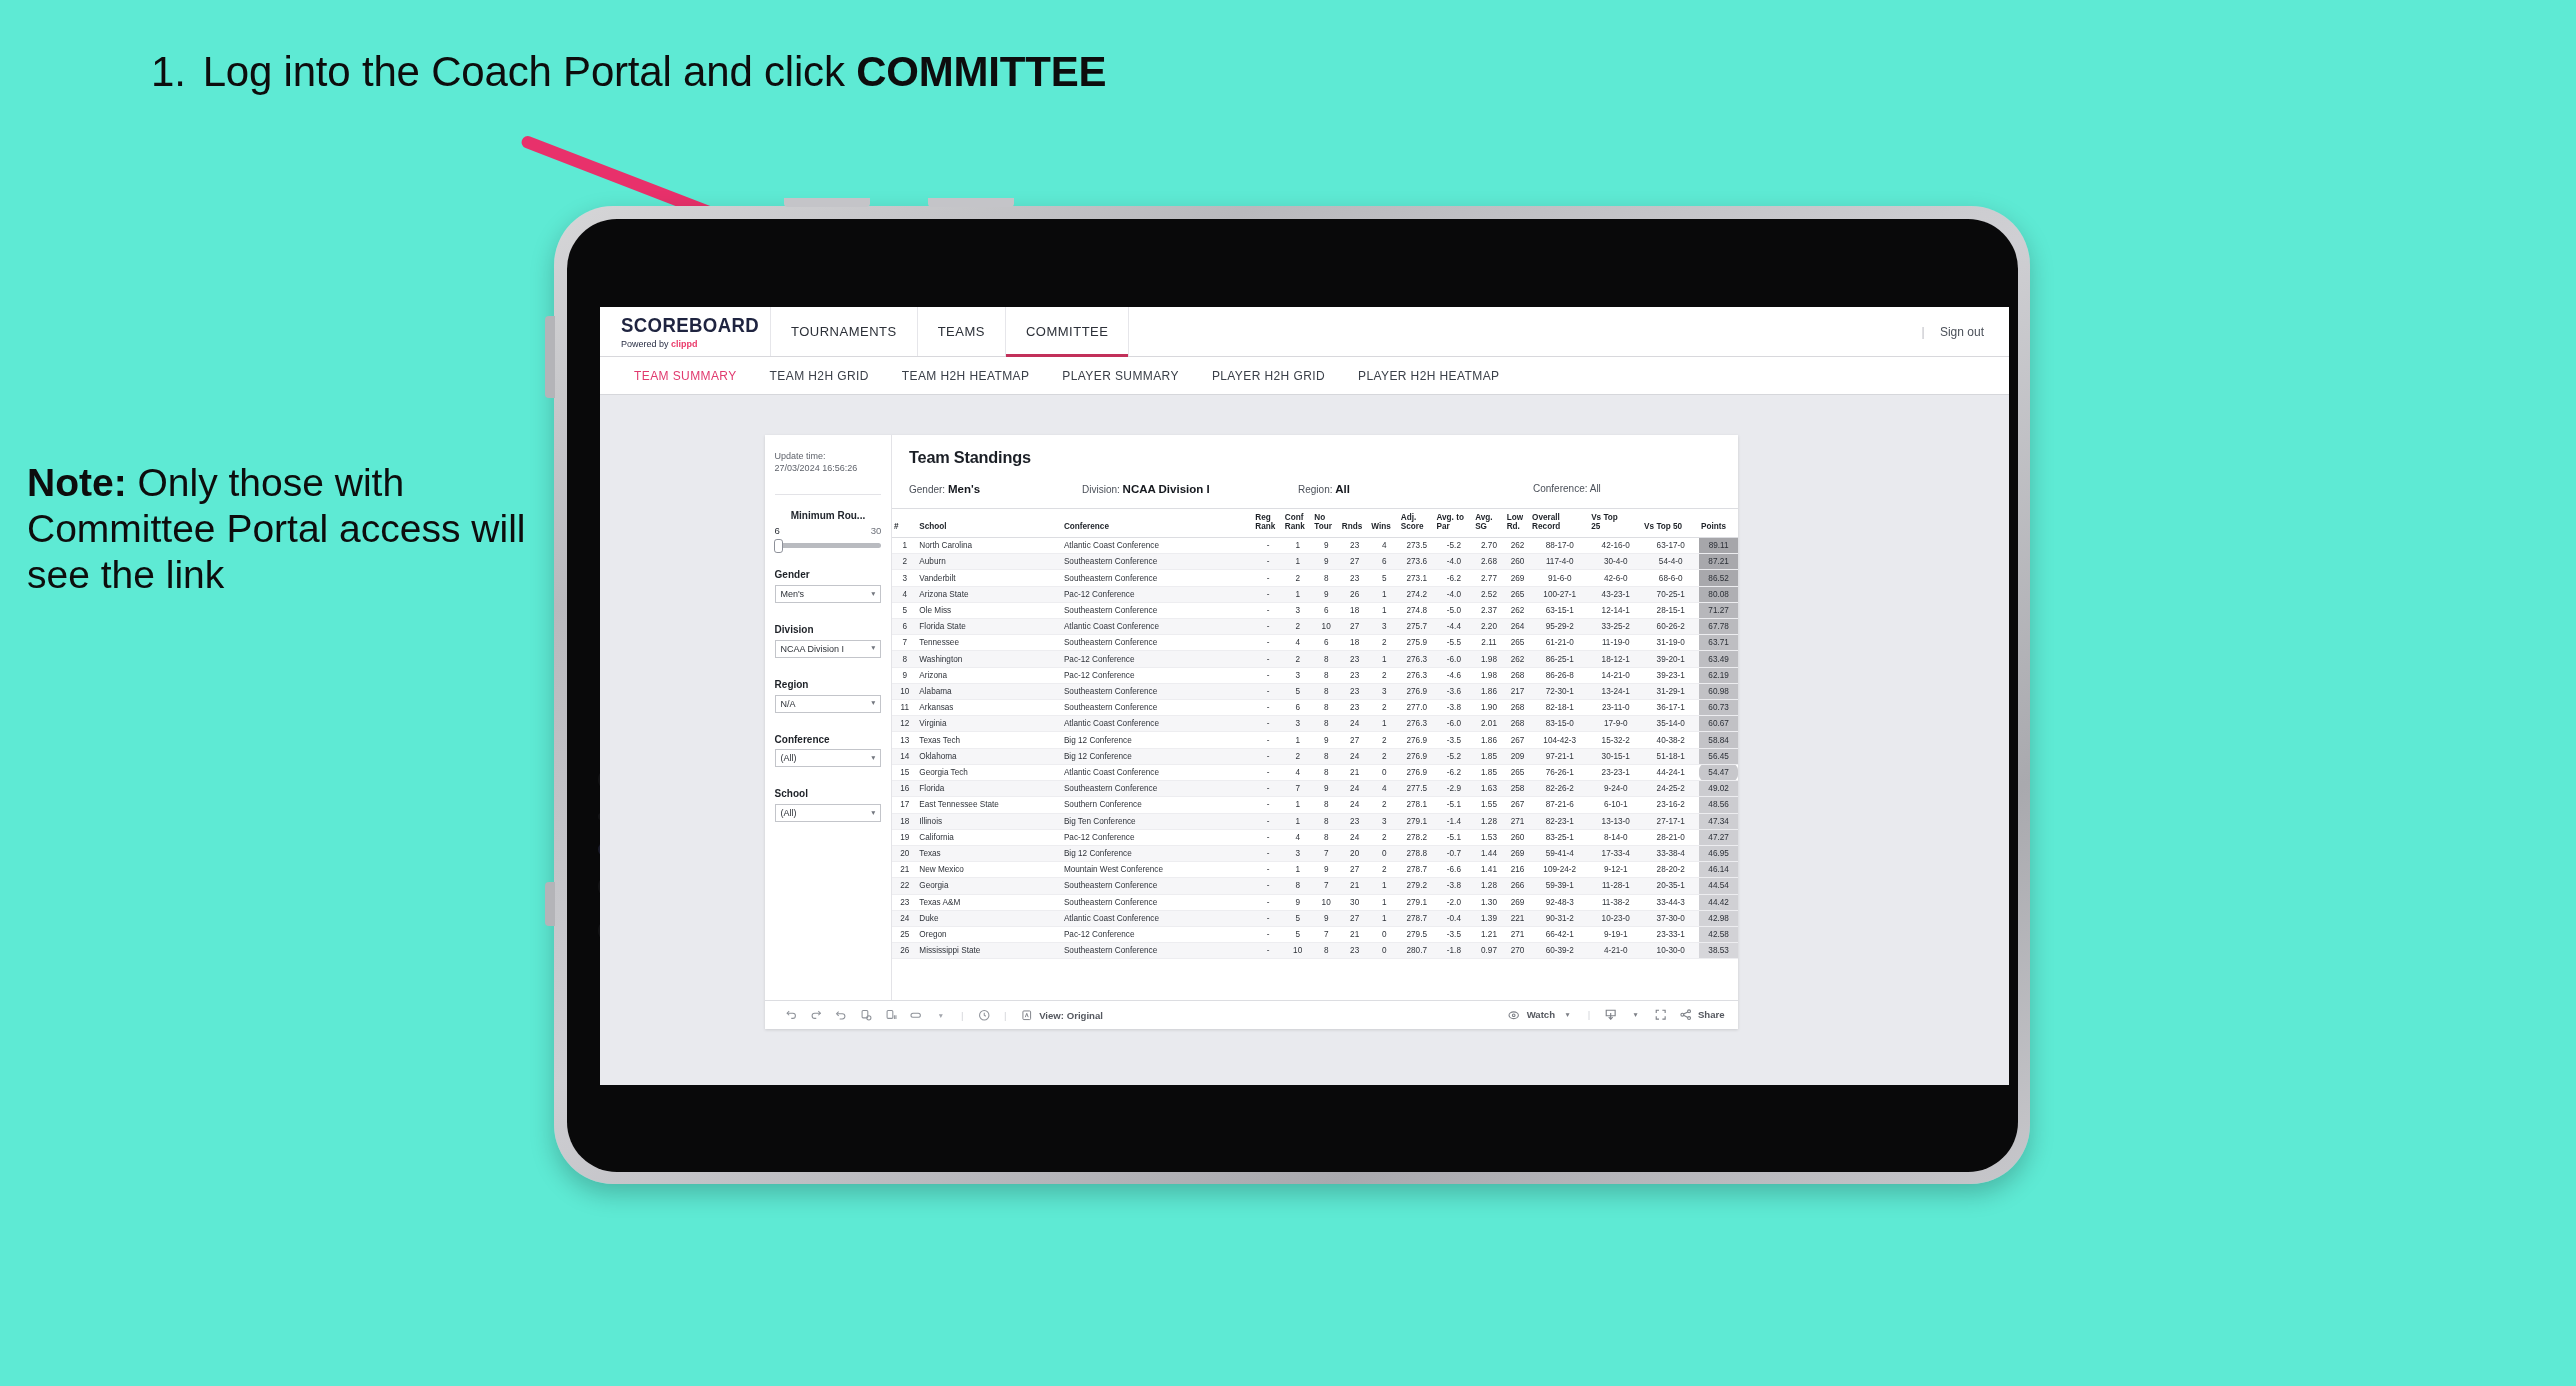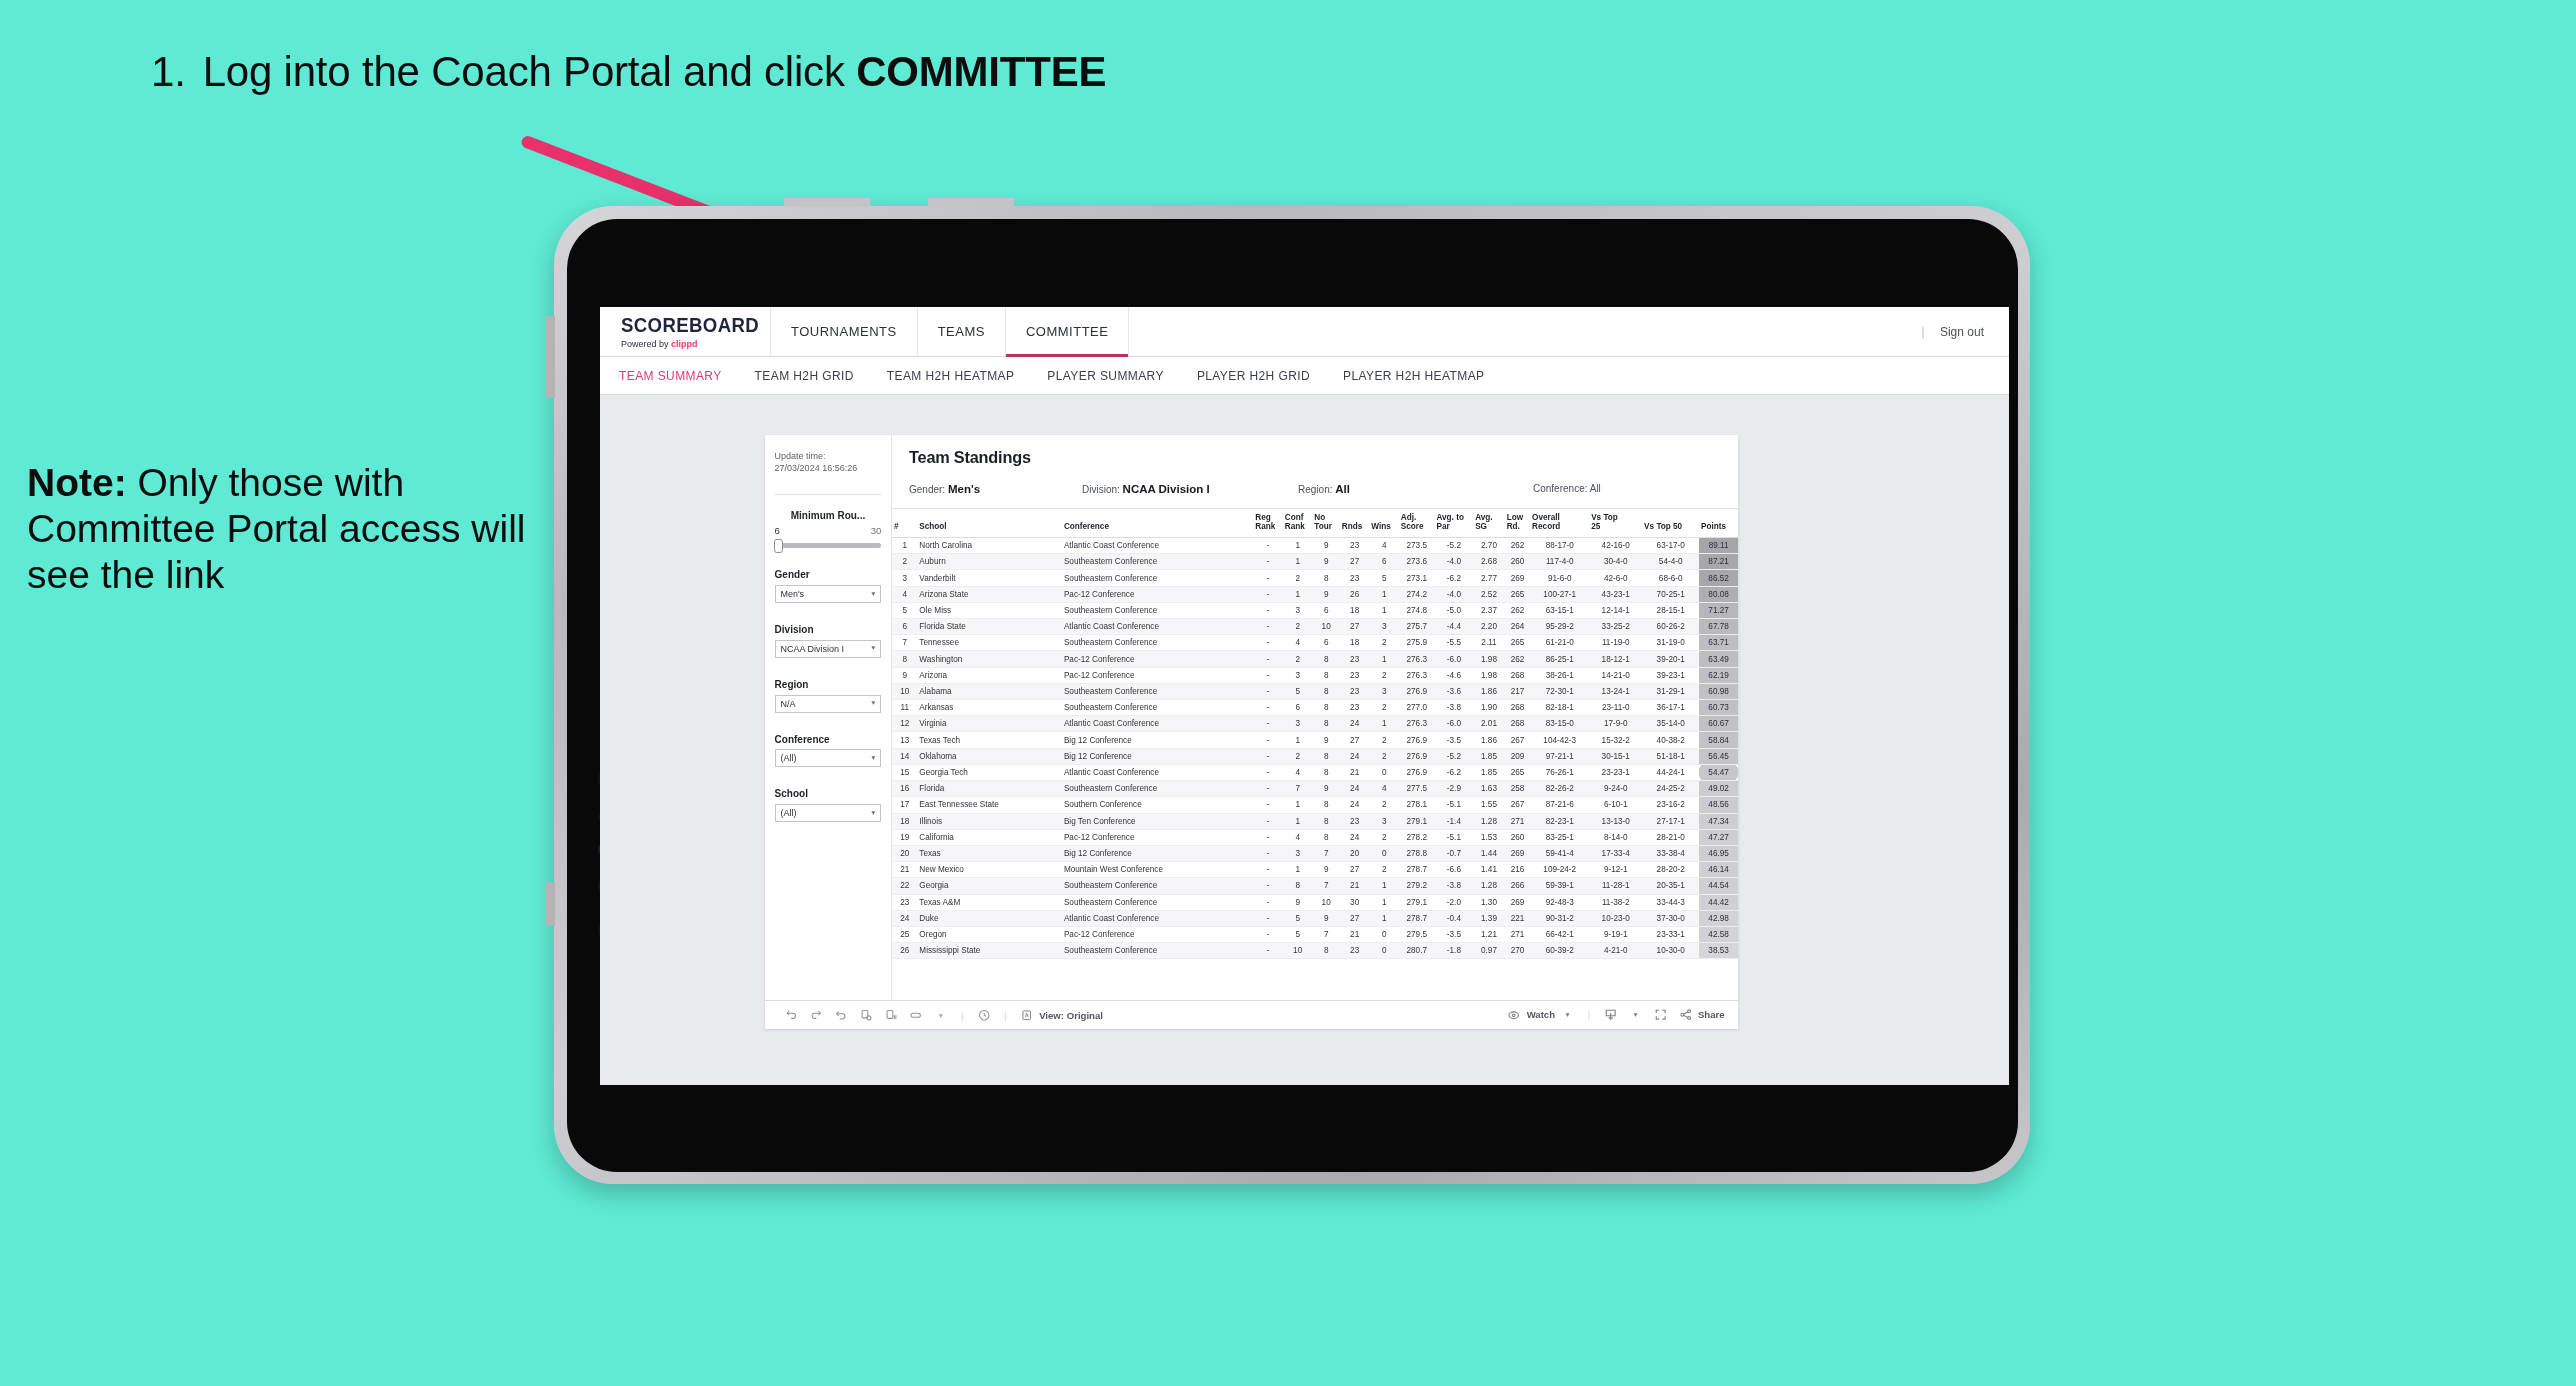--- a/index.html
+++ b/index.html
@@ -104,21 +104,21 @@
   .signout {
     display:flex; align-items:center; gap:15.3px; padding-right:25px;
     font-size:12px; color:#4b5059;
   }
   .signout .divider { color:#bcbcc2; }
   .signout .link { cursor:pointer; }
 
   
   .subnav {
     height: 38px; background:#fff; display:flex; align-items:center;
-    padding-left: 19px; gap: 33px; border-bottom:1px solid #d6d7db;
+    padding-left: 34px; gap: 33px; border-bottom:1px solid #d6d7db;
   }
   .subtab { font-size: 12px; color:#3b4049; letter-spacing:0.4px; cursor:pointer; white-space:nowrap; }
   .subtab.active { color:#e1396e; }
 
   
   .canvas { position:relative; height: 690px; background:#e9eaee; }
 
   .card {
     position:absolute; left: 165px; top: 40px;
     width: 973px; height: 594px;
@@ -520,21 +520,21 @@
                       <td>Pac-12 Conference</td>
                       <td class="num-c">-</td>
                       <td class="num-c">3</td>
                       <td class="num-c">8</td>
                       <td class="num-c">23</td>
                       <td class="num-c">2</td>
                       <td class="num-c">276.3</td>
                       <td class="num-c">-4.6</td>
                       <td class="num-c">1.98</td>
                       <td class="num-c">268</td>
-                      <td class="num-c">38-26-1</td>
+                      <td class="num-c">86-26-8</td>
                       <td class="num-c">14-21-0</td>
                       <td class="num-c">39-23-1</td>
                       <td class="pts" style="background: rgb(192, 192, 196); color: rgb(43, 47, 54);">62.19</td>
                     </tr>
                     <tr class="alt">
                       <td class="num-c">10</td>
                       <td>Alabama</td>
                       <td>Southeastern Conference</td>
                       <td class="num-c">-</td>
                       <td class="num-c">5</td>

